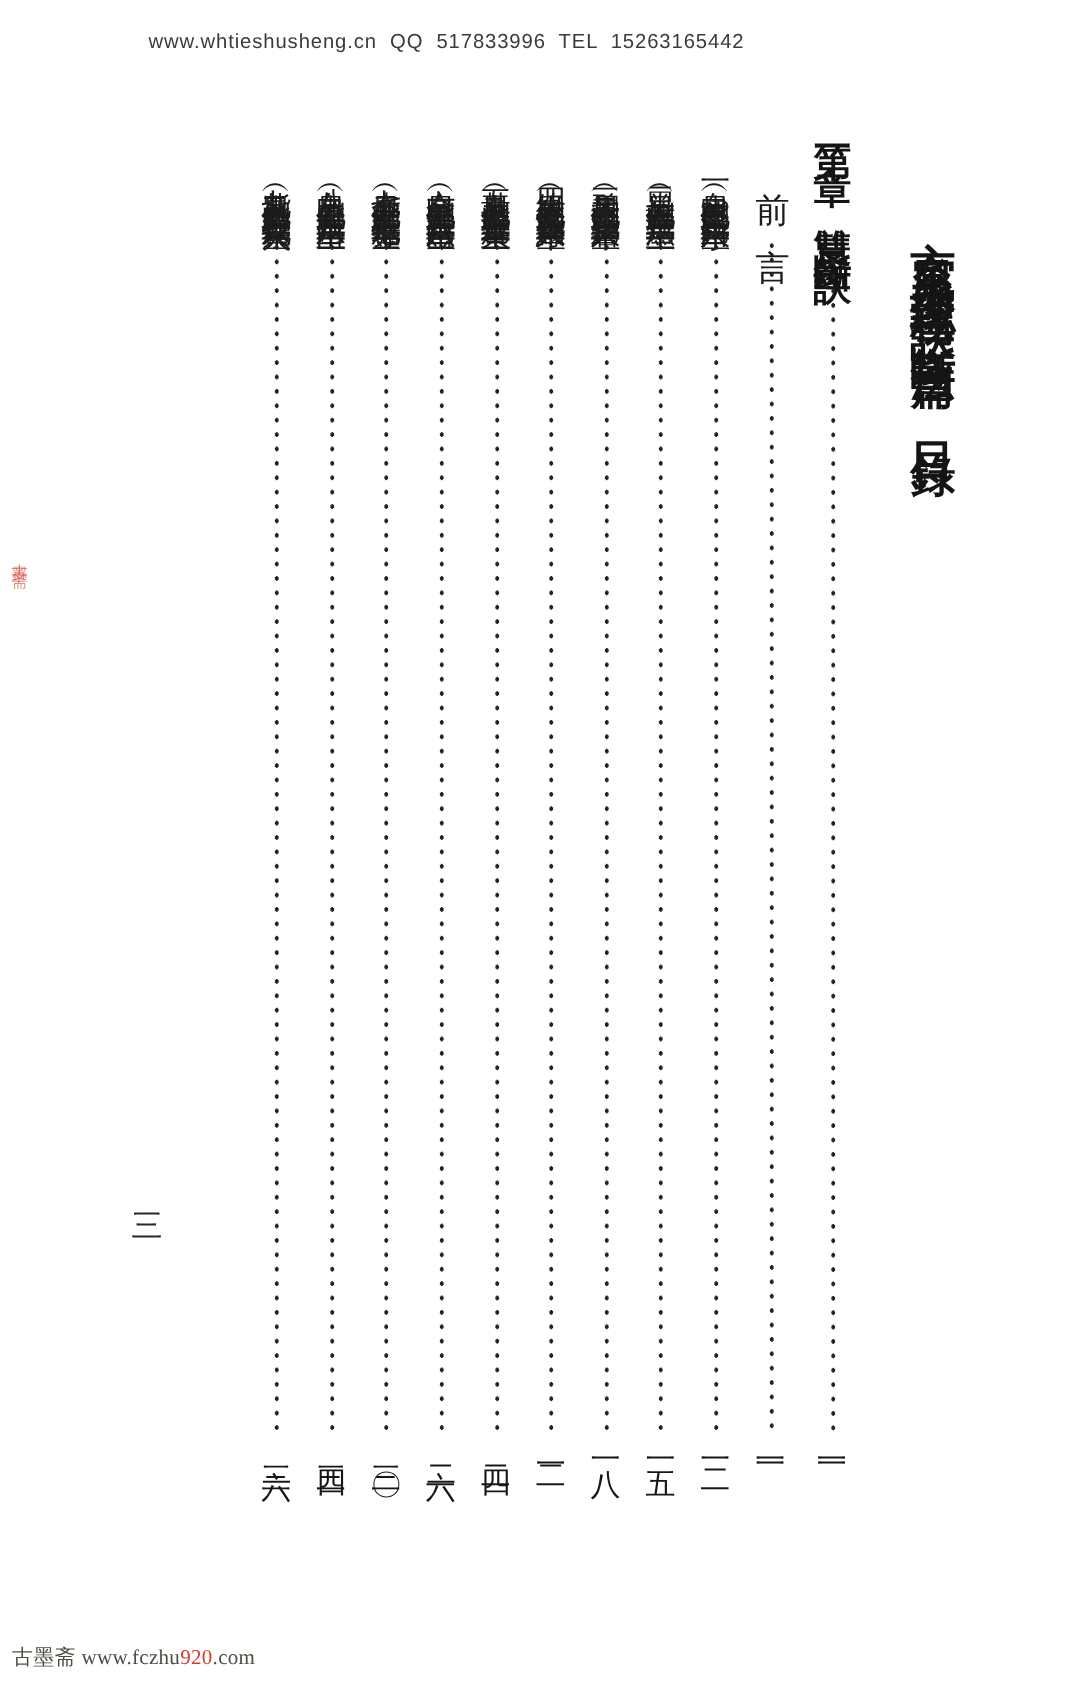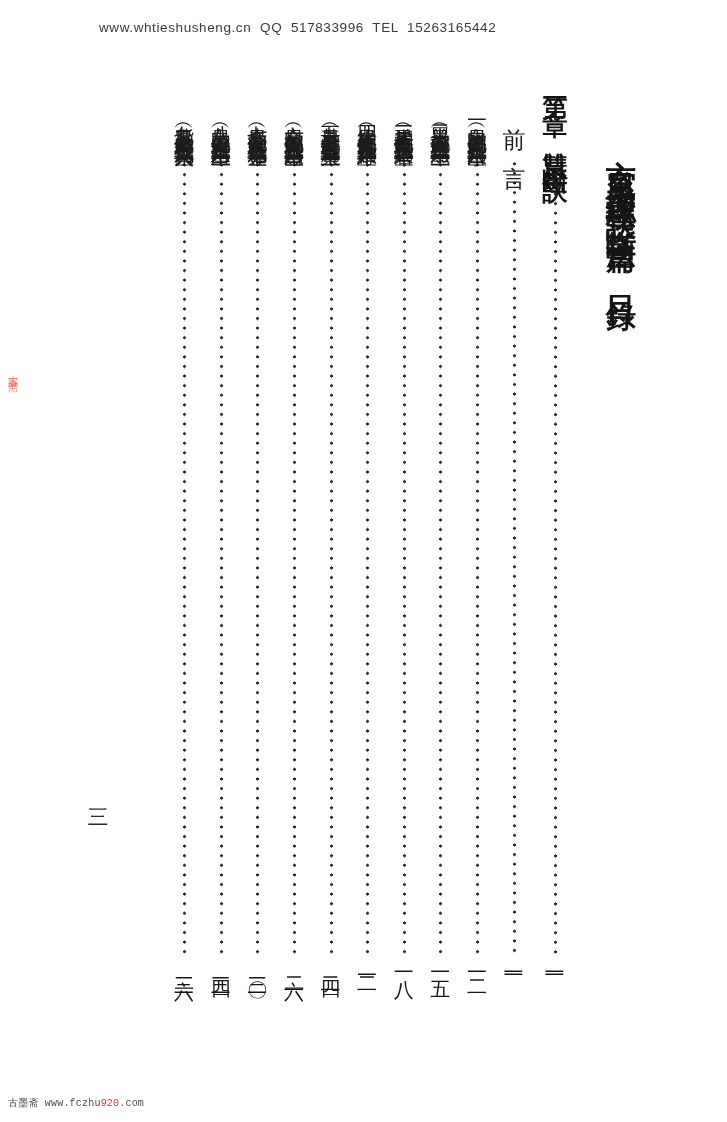--- a/index.html
+++ b/index.html
@@ -76,22 +76,22 @@
     color:#161616;
   }
   .folio{
     position:absolute;left:84px;top:792px;
     font-size:21px;color:#2a2a2a;
     writing-mode:vertical-rl;
     letter-spacing:2px;
   }
   .wm-bottom{
     position:absolute;left:8px;top:1096px;
-    font-family:Liberation Mono, monospace;
-    font-size:10px;letter-spacing:0.2px;
+    font-family:Liberation Serif, serif;
+    font-size:14px;letter-spacing:0.2px;
     color:#4a4f45;
   }
   .wm-bottom .red{color:#d43a2f;}
   .wm-left{
     position:absolute;left:4px;top:366px;
     writing-mode:vertical-rl;
     font-size:11px;color:rgba(205,55,45,0.55);
     letter-spacing:3px;
   }
 </style>

